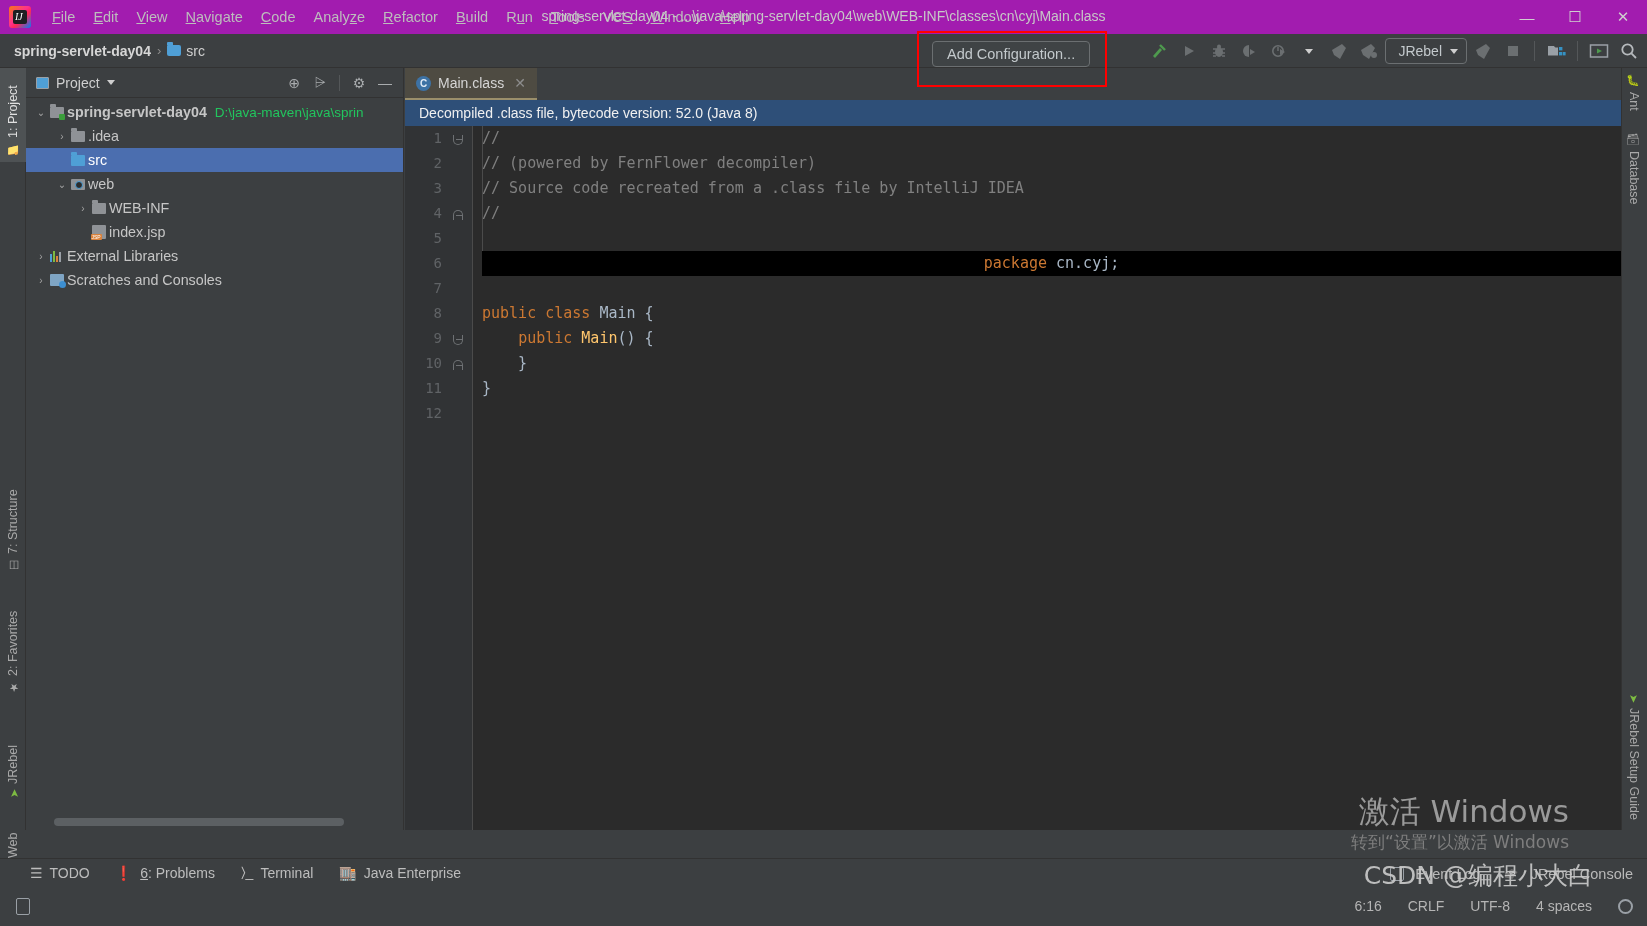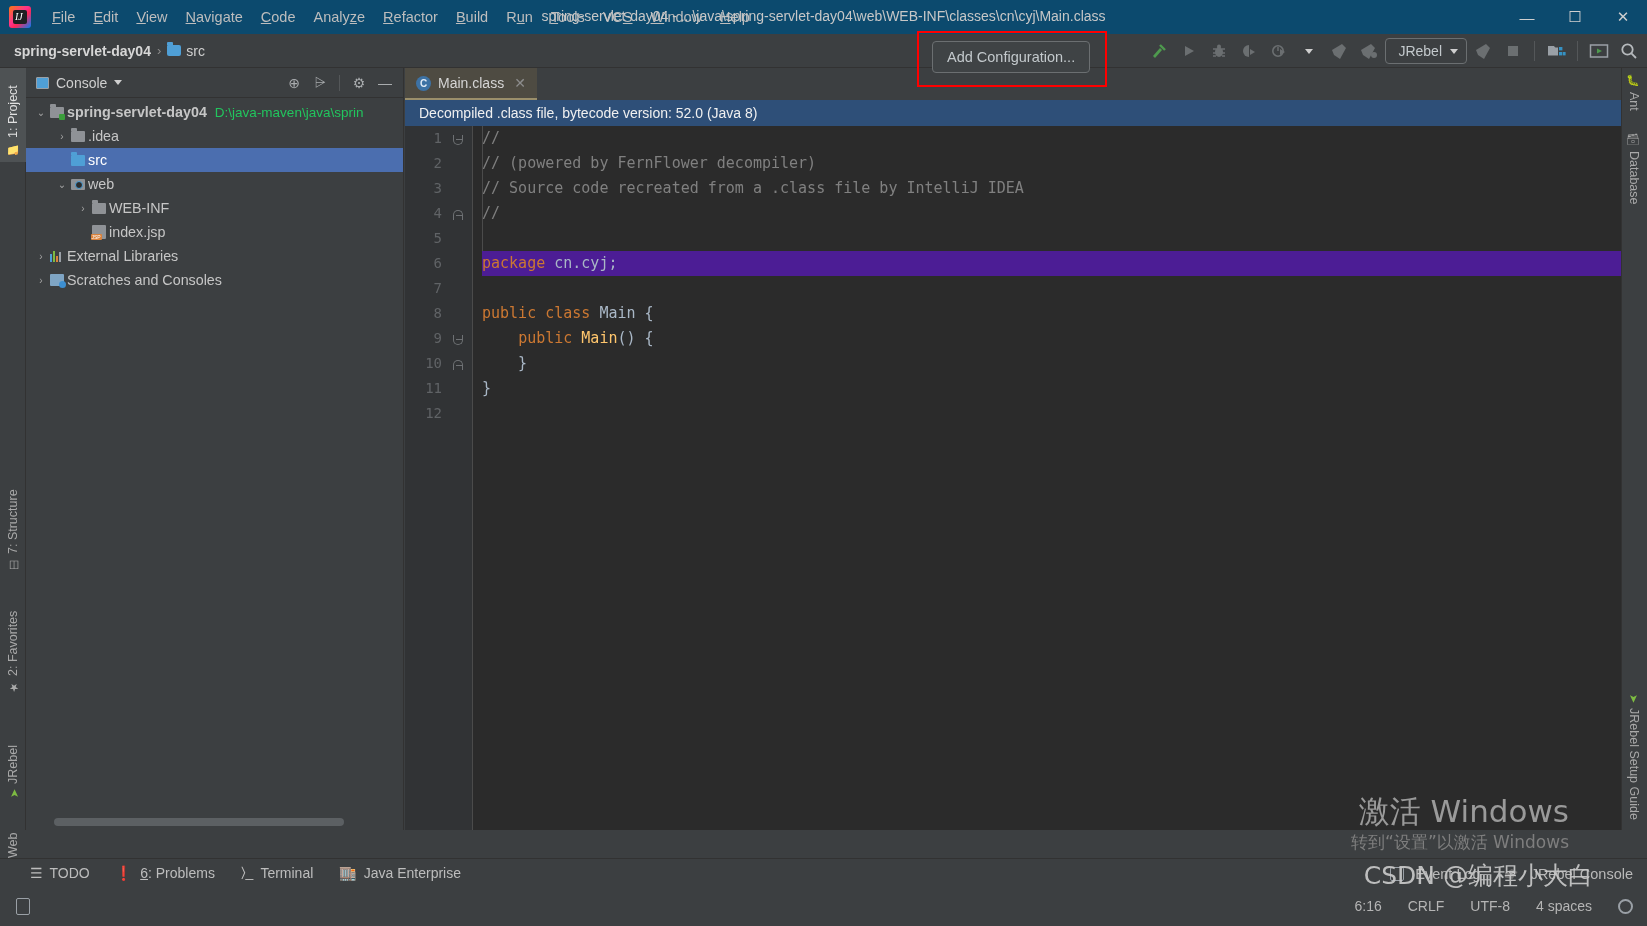--- a/index.html
+++ b/index.html
@@ -8,21 +8,21 @@
     background: #3c3f41;
     font-family: "Liberation Sans", sans-serif;
     overflow: hidden;
     -webkit-font-smoothing: antialiased;
   }
   .app { position: relative; width: 1647px; height: 926px; background: #3c3f41; color: #bbbbbb; }
 
   
   .titlebar {
     position: absolute; left: 0; top: 0; width: 1647px; height: 34px;
-    background: #0c4a6e; display: flex; align-items: center;
+    background: #a21caf; display: flex; align-items: center;
   }
   .logo {
     width: 22px; height: 22px; margin-left: 9px; margin-right: 12px;
     border-radius: 3px; position: relative; flex: none;
     background: linear-gradient(135deg,#f97a12 0%,#ff318c 45%,#fe2857 60%,#007efc 100%);
   }
   .logo::after {
     content: ""; position: absolute; left: 4px; top: 4px; width: 14px; height: 14px;
     background: #1e1f22; border-radius: 2px;
   }
@@ -52,21 +52,21 @@
   .crumb.bold { font-weight: bold; color: #d6d6d6; }
   .crumb-sep { color: #8d8d8d; font-size: 13px; }
   .folder-ic {
     width: 14px; height: 11px; background: #4f9fd6; border-radius: 1px 2px 2px 2px; position: relative; display:inline-block;
   }
   .folder-ic::before { content:""; position:absolute; left:0; top:-3px; width:6px; height:3px; background:#4f9fd6; border-radius:1px 1px 0 0;}
 
   .tb-right { position: absolute; right: 0; top: 0; height: 34px; display: flex; align-items: center; gap: 2px; padding-right: 4px; }
   .tb-btn { width: 28px; height: 26px; display: flex; align-items: center; justify-content: center; border-radius: 3px; }
   .addcfg {
-    height: 32px; padding: 4px 14px; border: 1px solid #6b6f71; border-radius: 4px;
+    height: 26px; padding: 4px 14px; border: 1px solid #6b6f71; border-radius: 4px;
     display: flex; align-items: center; font-size: 14.5px; color: #c3c9cc; background: #3f4345;
   }
   .jrebel-combo {
     height: 26px; padding: 0 8px 0 12px; border: 1px solid #6b6f71; border-radius: 4px;
     display: flex; align-items: center; gap: 8px; font-size: 14px; color: #c3c9cc;
   }
   .sep-v { width: 1px; height: 20px; background: #545759; margin: 0 5px; }
   .caret { width: 0; height: 0; border-left: 4px solid transparent; border-right: 4px solid transparent; border-top: 5px solid #cfcfcf; }
   .hl-box {
     position: absolute; left: 917px; top: 31px; width: 190px; height: 56px;
@@ -174,21 +174,21 @@
     position: absolute; right: 9px; width: 12px; height: 25px; line-height: 25px; text-align:center;
   }
   .foldglyph { display:inline-block; width:10px; height:10px; border:1px solid #6e7174; position:relative; vertical-align:middle; }
   .foldglyph::after { content:""; position:absolute; left:2px; top:4px; width:6px; height:1px; background:#6e7174; }
   .foldglyph.open { border-radius: 0 0 5px 5px; border-top: none; }
   .foldglyph.close { border-radius: 5px 5px 0 0; border-bottom: none; }
   .foldglyph.close::after { top: 4px; }
   .gbar { position: absolute; right: 0; top: 0; bottom: 0; width: 1px; background: #4b4b4b; }
   .codelines { flex: 1; position: relative; padding-left: 9px; }
   .cline { height: 25px; line-height: 25px; font-size: 15px; white-space: pre; color: #a9b7c6; }
-  .cline.cur { background: #4c1d95; }
+  .cline.cur { background: #000000; text-align: center; }
   .c-com { color: #808080; }
   .c-kw  { color: #cc7832; }
   .c-cls { color: #a9b7c6; }
   .c-name{ color: #ffc66d; }
   .c-punc{ color: #a9b7c6; }
   .indentg { position: absolute; left: 9px; top: 0; width: 1px; height: 125px; background: #4b4b4b; }
 
   
   .bottombar {
     position: absolute; left: 0; bottom: 40px; width: 1647px; height: 28px;
@@ -402,21 +402,21 @@
     <div class="vtab-r" style="top:620px; height:170px;">
       <span class="vicon" style="color:#7dbb42">➤</span>
       <span>JRebel Setup Guide</span>
     </div>
   </div>
 
   <div class="projpanel">
     <div class="proj-head">
       <div class="proj-title">
         <span class="proj-sq"></span>
-        <span>Console</span>
+        <span>Project</span>
         <span class="caret"></span>
       </div>
       <div class="proj-tools">
         <div class="ptool">⊕</div>
         <div class="ptool">⩥</div>
         <div class="sep-v" style="height:16px"></div>
         <div class="ptool">⚙</div>
         <div class="ptool">—</div>
       </div>
     </div>

